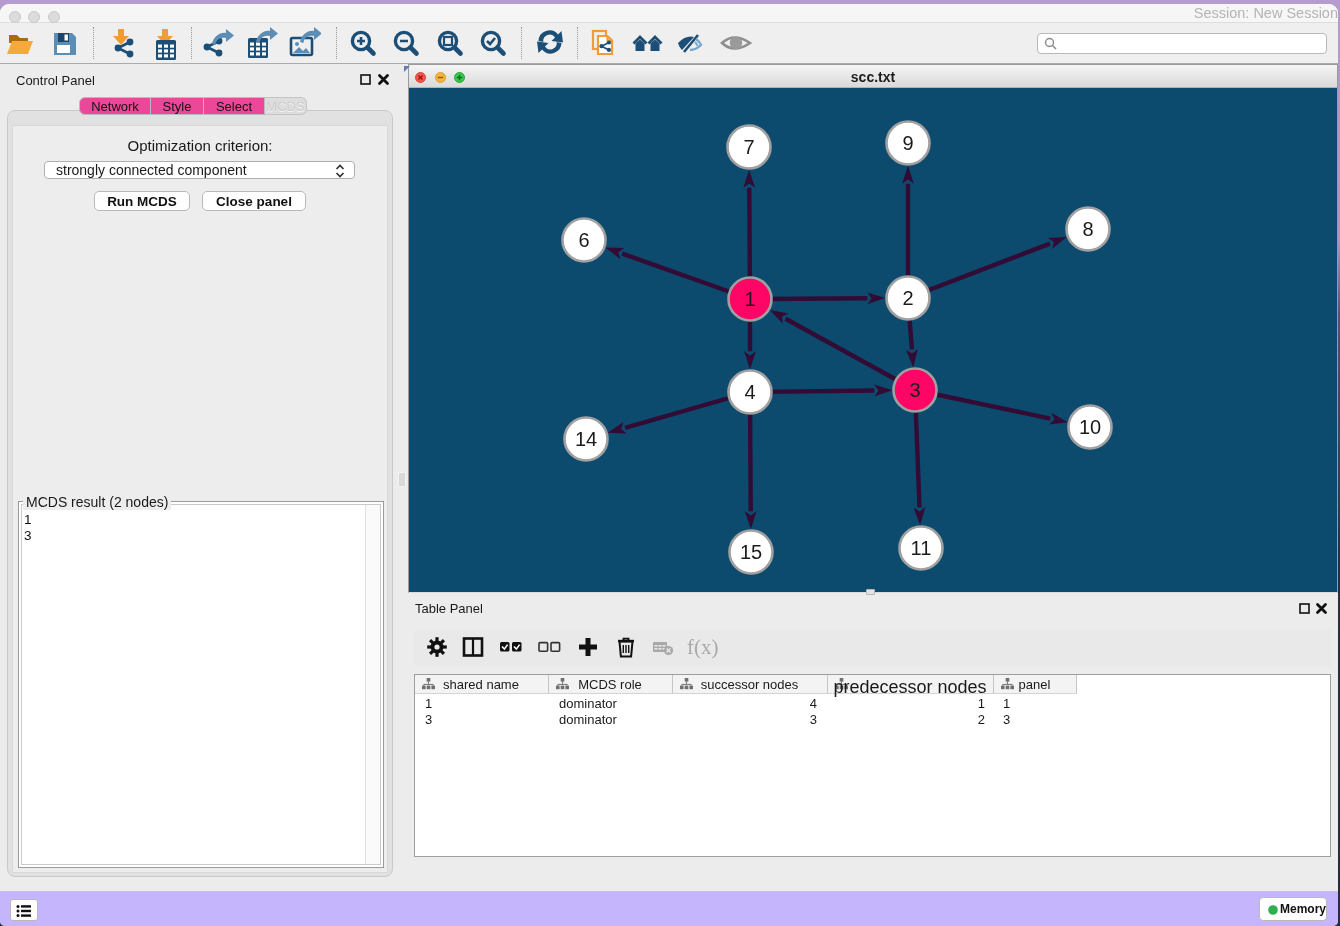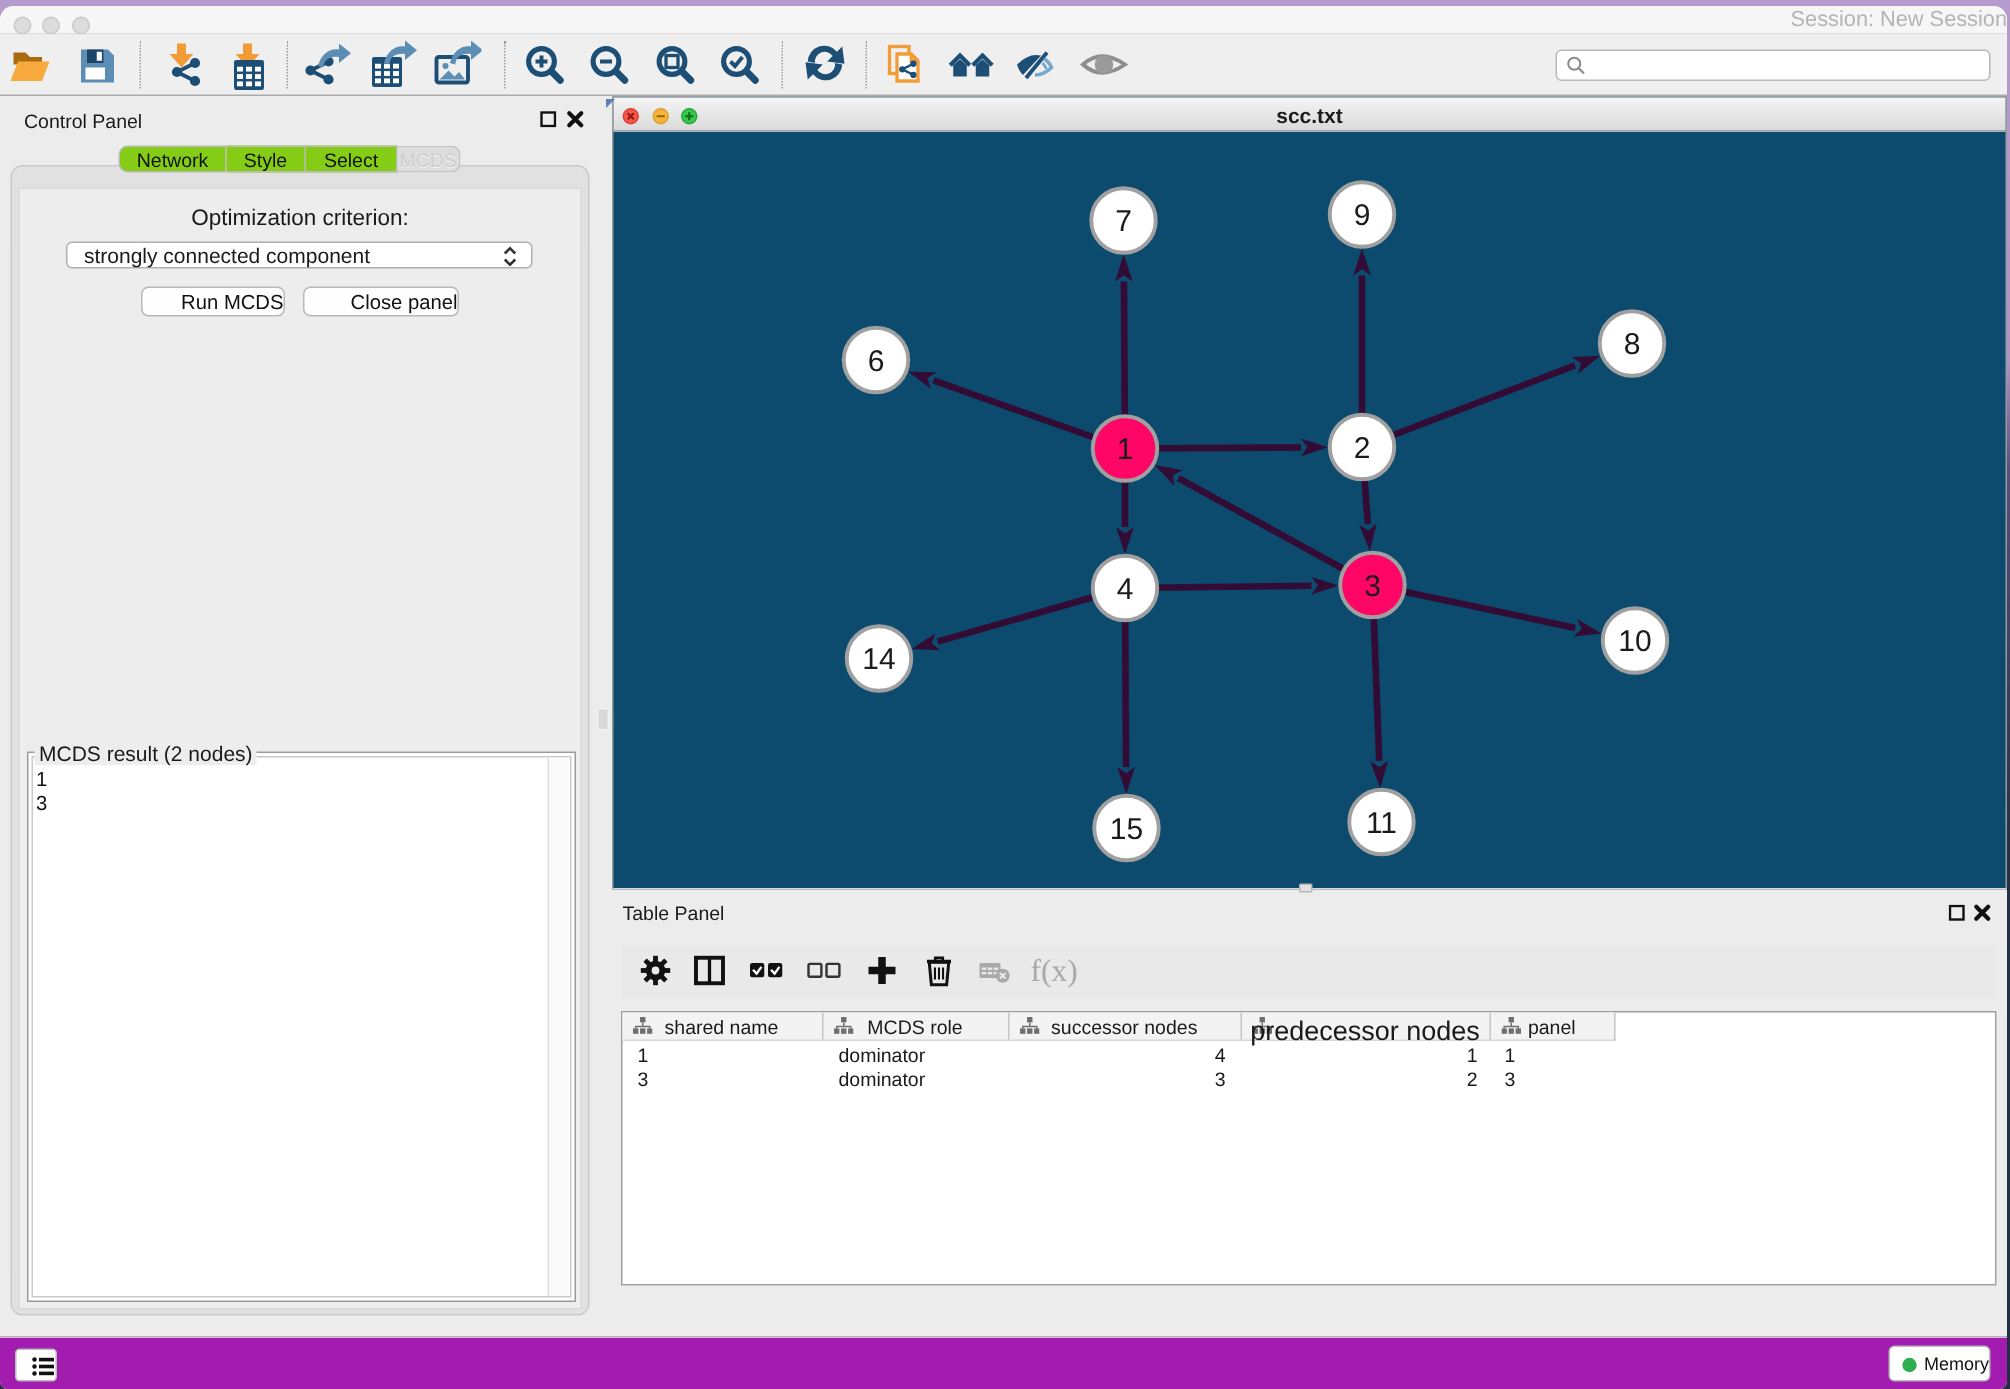--- a/index.html
+++ b/index.html
@@ -7,40 +7,40 @@
 #win { position:absolute; left:0; top:4px; right:2px; bottom:0; background:#ececec; border-radius:9px 9px 5px 5px; overflow:hidden; }
 #titlebar { position:absolute; left:0; top:0; width:100%; height:19px; background:#f6f6f6; border-bottom:1px solid #dedede; }
 .tl { position:absolute; top:7px; width:12px; height:12px; border-radius:50%; background:#dcdcdc; border:1px solid #c8c8c8; }
 #title { position:absolute; top:0; width:100%; text-align:right; font-size:14.5px; line-height:19px; color:#b4b4b4; }
 #toolbar { position:absolute; left:0; top:19px; width:100%; height:41px; background:#efefef; border-bottom:1px solid #ababab; }
 .vsep { position:absolute; top:4px; height:32px; width:0; border-left:1px dotted #9a9a9a; }
 #search { position:absolute; left:1037px; top:10px; width:290px; height:21px; background:#fff; border:1px solid #b9b9b9; border-radius:4px; }
 #cp { position:absolute; left:0; top:61px; width:400px; height:830px; background:#ececec; }
 .phead { font-size:13px; color:#1a1a1a; }
 .tabs { position:absolute; display:flex; }
-.tab { height:18px; background:#84cc16; border:1px solid #bbb; border-left:none; font-size:13px; color:#111; text-align:center; line-height:17px; }
+.tab { height:18px; background:#ec4899; border:1px solid #bbb; border-left:none; font-size:13px; color:#111; text-align:center; line-height:17px; }
 .tab.first { border-left:1px solid #bbb; border-radius:6px 0 0 6px; }
 .tab.last { border-radius:0 6px 6px 0; }
 .bt .tab { font-size:13.5px; }
 .tab.sel { background:#ddd; color:#ccc; text-shadow:0 1px 0 #f5f5f5; border-color:#c4c4c4; }
 #tabpanel { position:absolute; left:7px; top:45px; width:386px; height:767px; border:1px solid #c9c9c9; border-radius:8px; background:#e1e1e1; }
 #tabinner { position:absolute; left:4px; top:14px; width:376px; height:748px; border:1px solid #d8d8d8; background:#ededed; }
 #mcds-select { position:absolute; left:44px; top:96px; width:311px; height:18px; background:#fff; border:1px solid #b0b0b0; border-radius:4px; font-size:14px; color:#1a1a1a; padding-left:11px; line-height:17px; }
-.btn { position:absolute; height:20px; background:#fefefe; border:1px solid #b9b9b9; border-radius:5px; font-size:13.5px; color:#111; text-align:right; line-height:19px; }
+.btn { position:absolute; height:20px; background:#fefefe; border:1px solid #b9b9b9; border-radius:5px; font-size:13.5px; color:#111; text-align:center; line-height:19px;font-weight:bold; }
 #fieldset { position:absolute; left:18px; top:436px; width:366px; height:367px; border:1px solid #9a9a9a; background:#fff; }
 #legend { position:absolute; left:4px; top:-8px; background:#ededed; padding:0 3px; font-size:14px; color:#1a1a1a; }
 #net { position:absolute; left:408px; top:60px; width:930px; height:529px; border:1px solid #9a9a9a; border-bottom:1px solid #dcdcdc; background:#0c4a6e; }
 #nettitle { position:absolute; left:0; top:0; width:100%; height:23px; background:linear-gradient(180deg,#f4f4f4,#dadada); border-bottom:1px solid #b3b3b3; }
 .gem { position:absolute; top:6.5px; width:11px; height:11px; border-radius:50%; }
 #nettitle .t { position:absolute; top:4px; width:100%; text-align:center; font-size:14px; font-weight:bold; color:#1c1c1c; }
 #tp { position:absolute; left:408px; top:595px; width:930px; height:296px; background:#ececec; }
 #tbl { position:absolute; left:414px; top:670px; width:917px; height:183px; background:#fff; border:1px solid #9e9e9e; }
 #tblhead { position:absolute; left:415px; top:671px; width:662px; height:19px; background:#f3f3f3; border-bottom:1px solid #d4d4d4; border-right:1px solid #c6c6c6; }
 .cell { position:absolute; font-size:13px; color:#1a1a1a; }
-#statusbar { position:absolute; left:0; bottom:0; width:100%; height:35px; background:#a21caf; border-top:1px solid #c8c8c8; }
+#statusbar { position:absolute; left:0; bottom:0; width:100%; height:35px; background:#c4b5fd; border-top:1px solid #c8c8c8; }
 </style></head>
 <body>
 <div id="win">
   <div id="titlebar">
     <div class="tl" style="left:9px"></div>
       <div class="tl" style="left:28px"></div>
       <div class="tl" style="left:48px"></div>
     <div id="title">Session: New Session</div>
   </div>
   <div id="toolbar">

